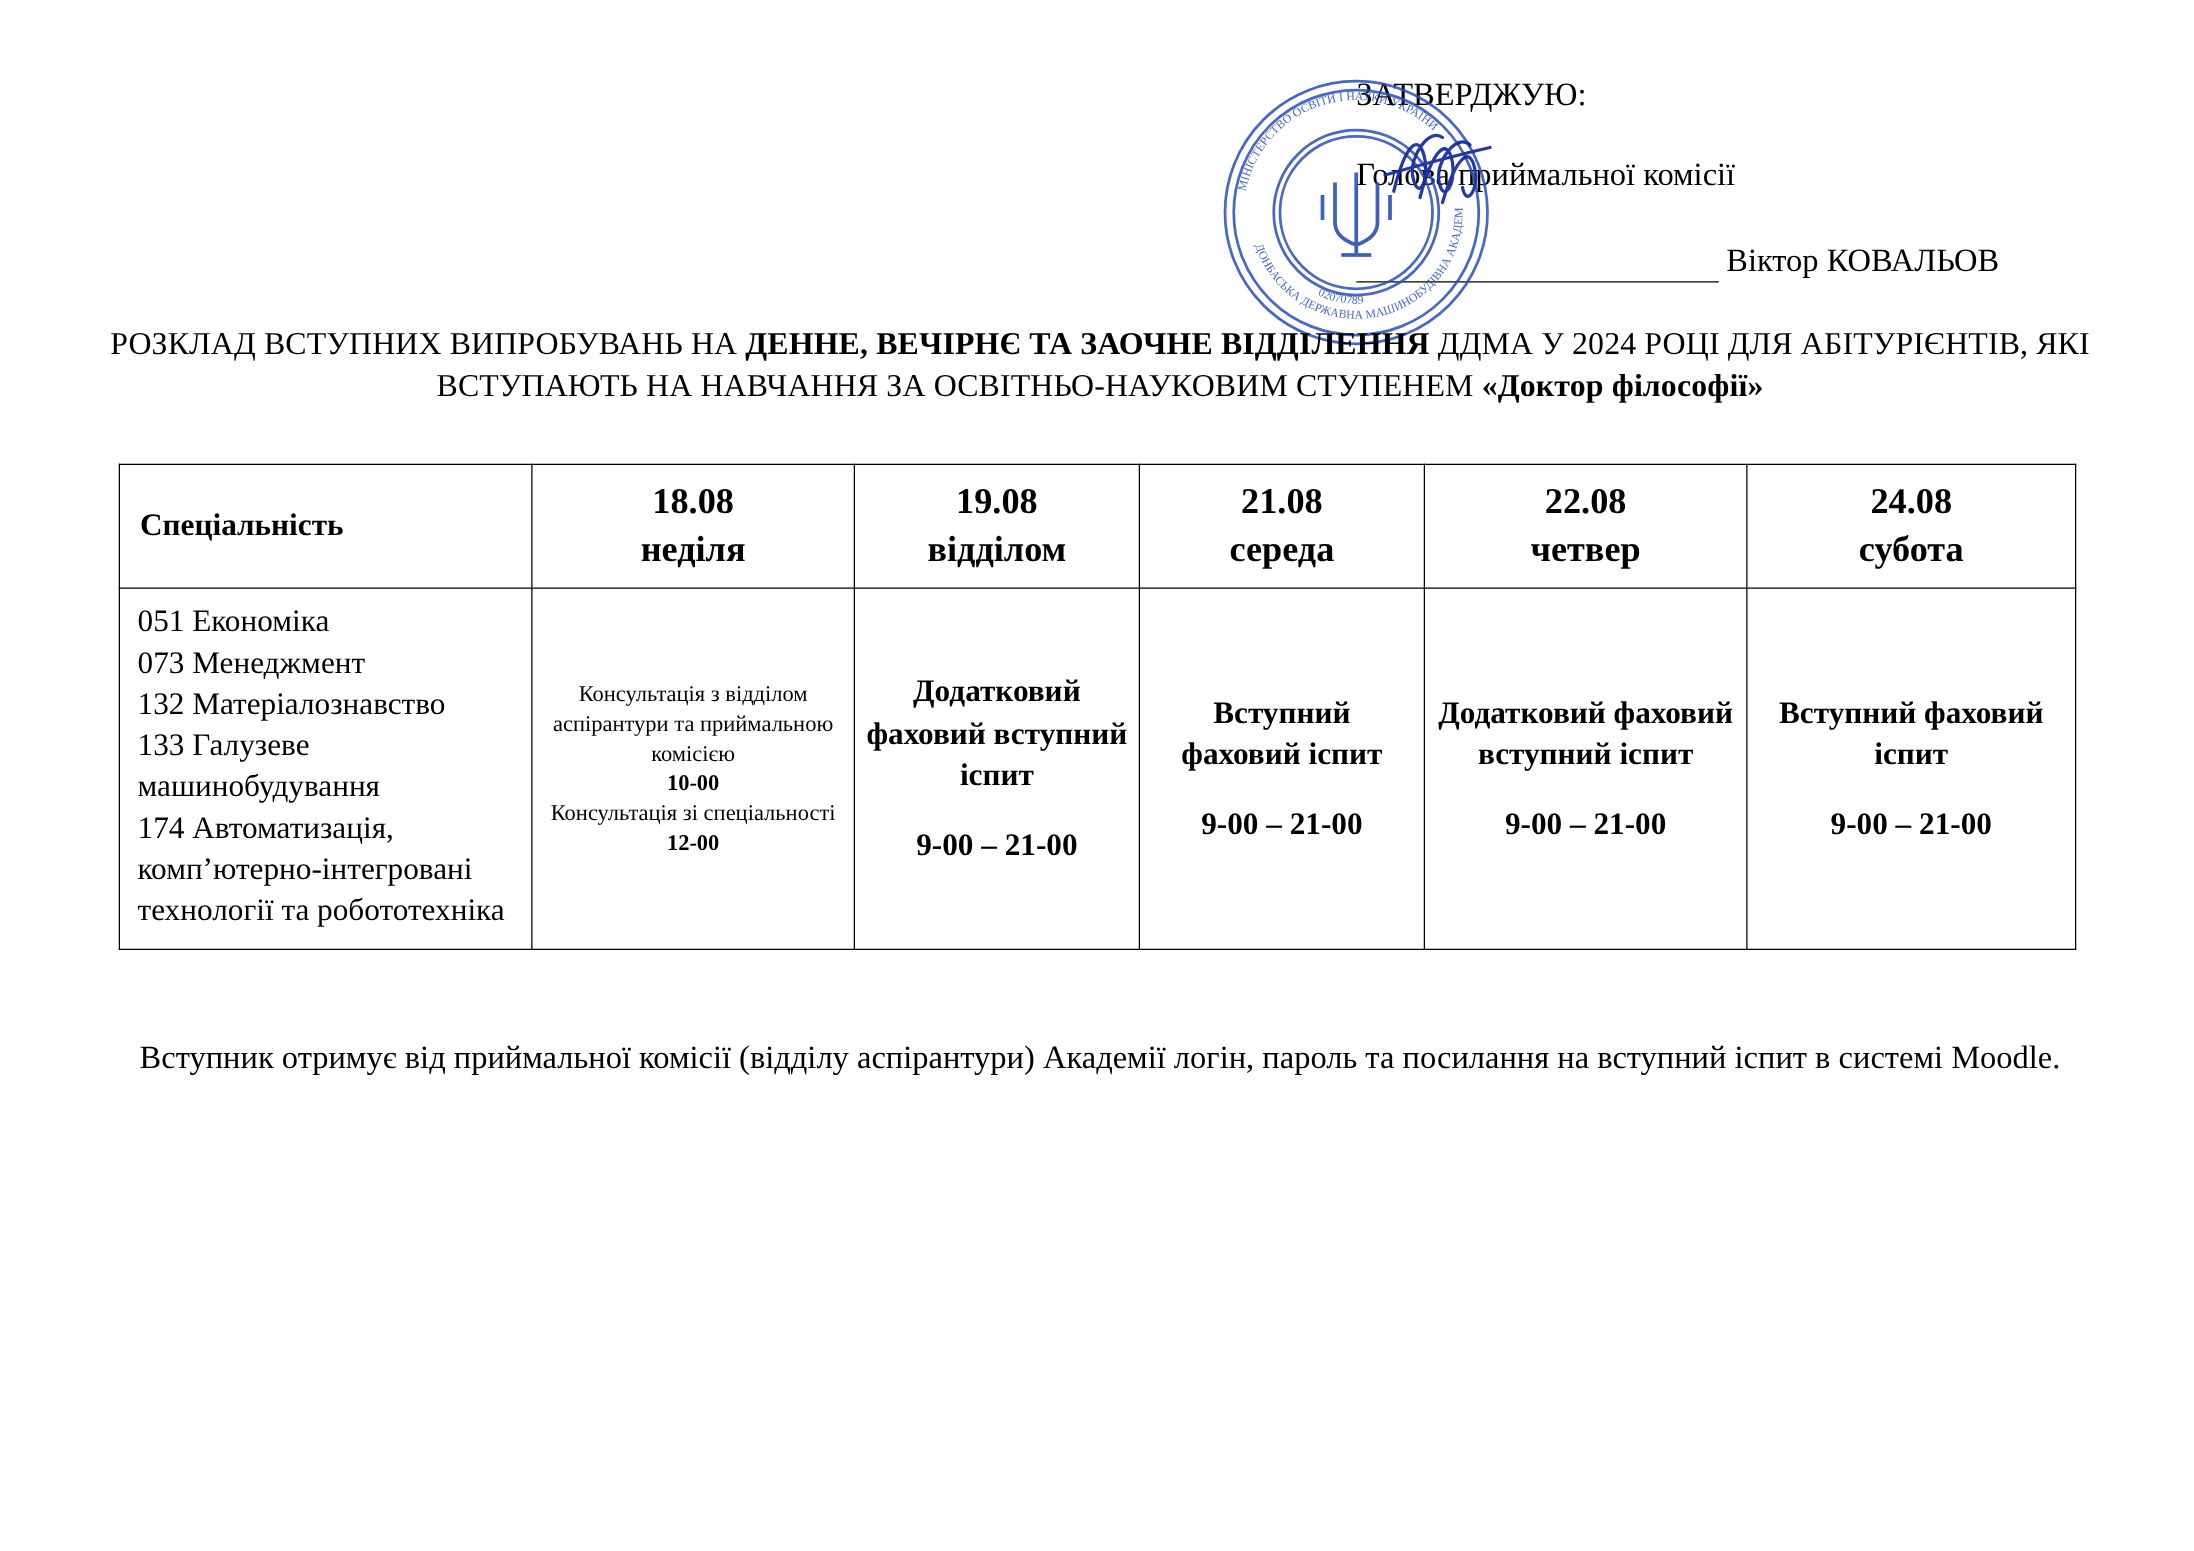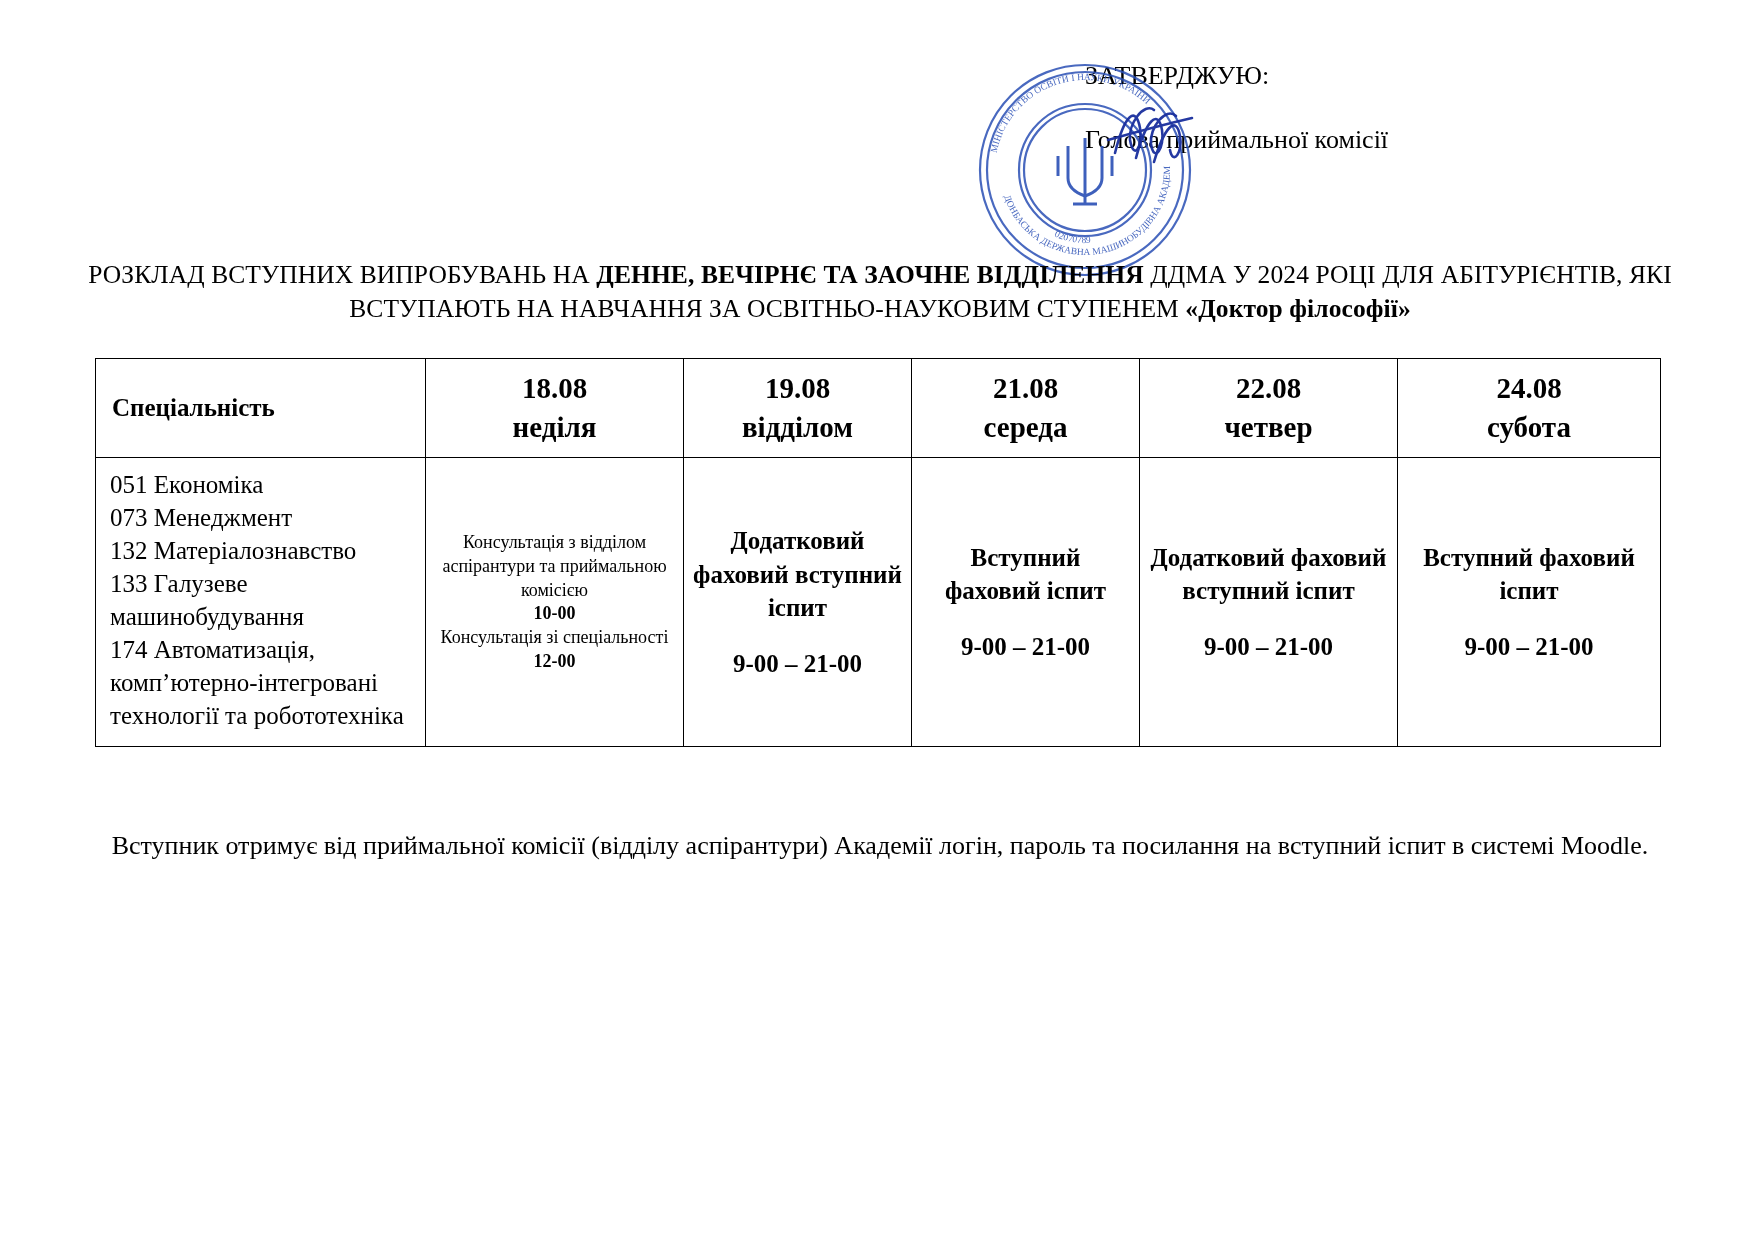--- a/index.html
+++ b/index.html
@@ -61,21 +61,21 @@
     font-size: 25.5px;
     line-height: 1.33;
     letter-spacing: .1px;
   }
   .doc-title b { font-weight: bold; }
 
   
   .sched-wrap {
     position: absolute;
     left: 95px;
-    top: 358px;
+    top: 371px;
     width: 1565px;
   }
   table.sched {
     border-collapse: collapse;
     width: 100%;
     table-layout: fixed;
   }
   table.sched th, table.sched td {
     border: 1.6px solid #000;
     vertical-align: middle;
@@ -139,20 +139,24 @@
     font-weight: normal;
     line-height: 1.4;
   }
 </style>
 </head>
 <body>
 
 <div class="approval">
   <div class="line1">ЗАТВЕРДЖУЮ:</div>
   <div class="line2">Голова приймальної комісії</div>
+  <div class="signline">
+    <span class="rule"></span>
+    <span>Віктор КОВАЛЬОВ</span>
+  </div>
 </div>
 
 <div class="stamp">
   <svg width="310" height="225" viewBox="0 0 310 225" xmlns="http://www.w3.org/2000/svg">
     <g fill="none" stroke="#2a4fb5" stroke-width="2.2" opacity="0.85">
       <circle cx="145" cy="112" r="105"></circle>
       <circle cx="145" cy="112" r="98"></circle>
       <circle cx="145" cy="112" r="66"></circle>
       <circle cx="145" cy="112" r="61"></circle>
     </g>

